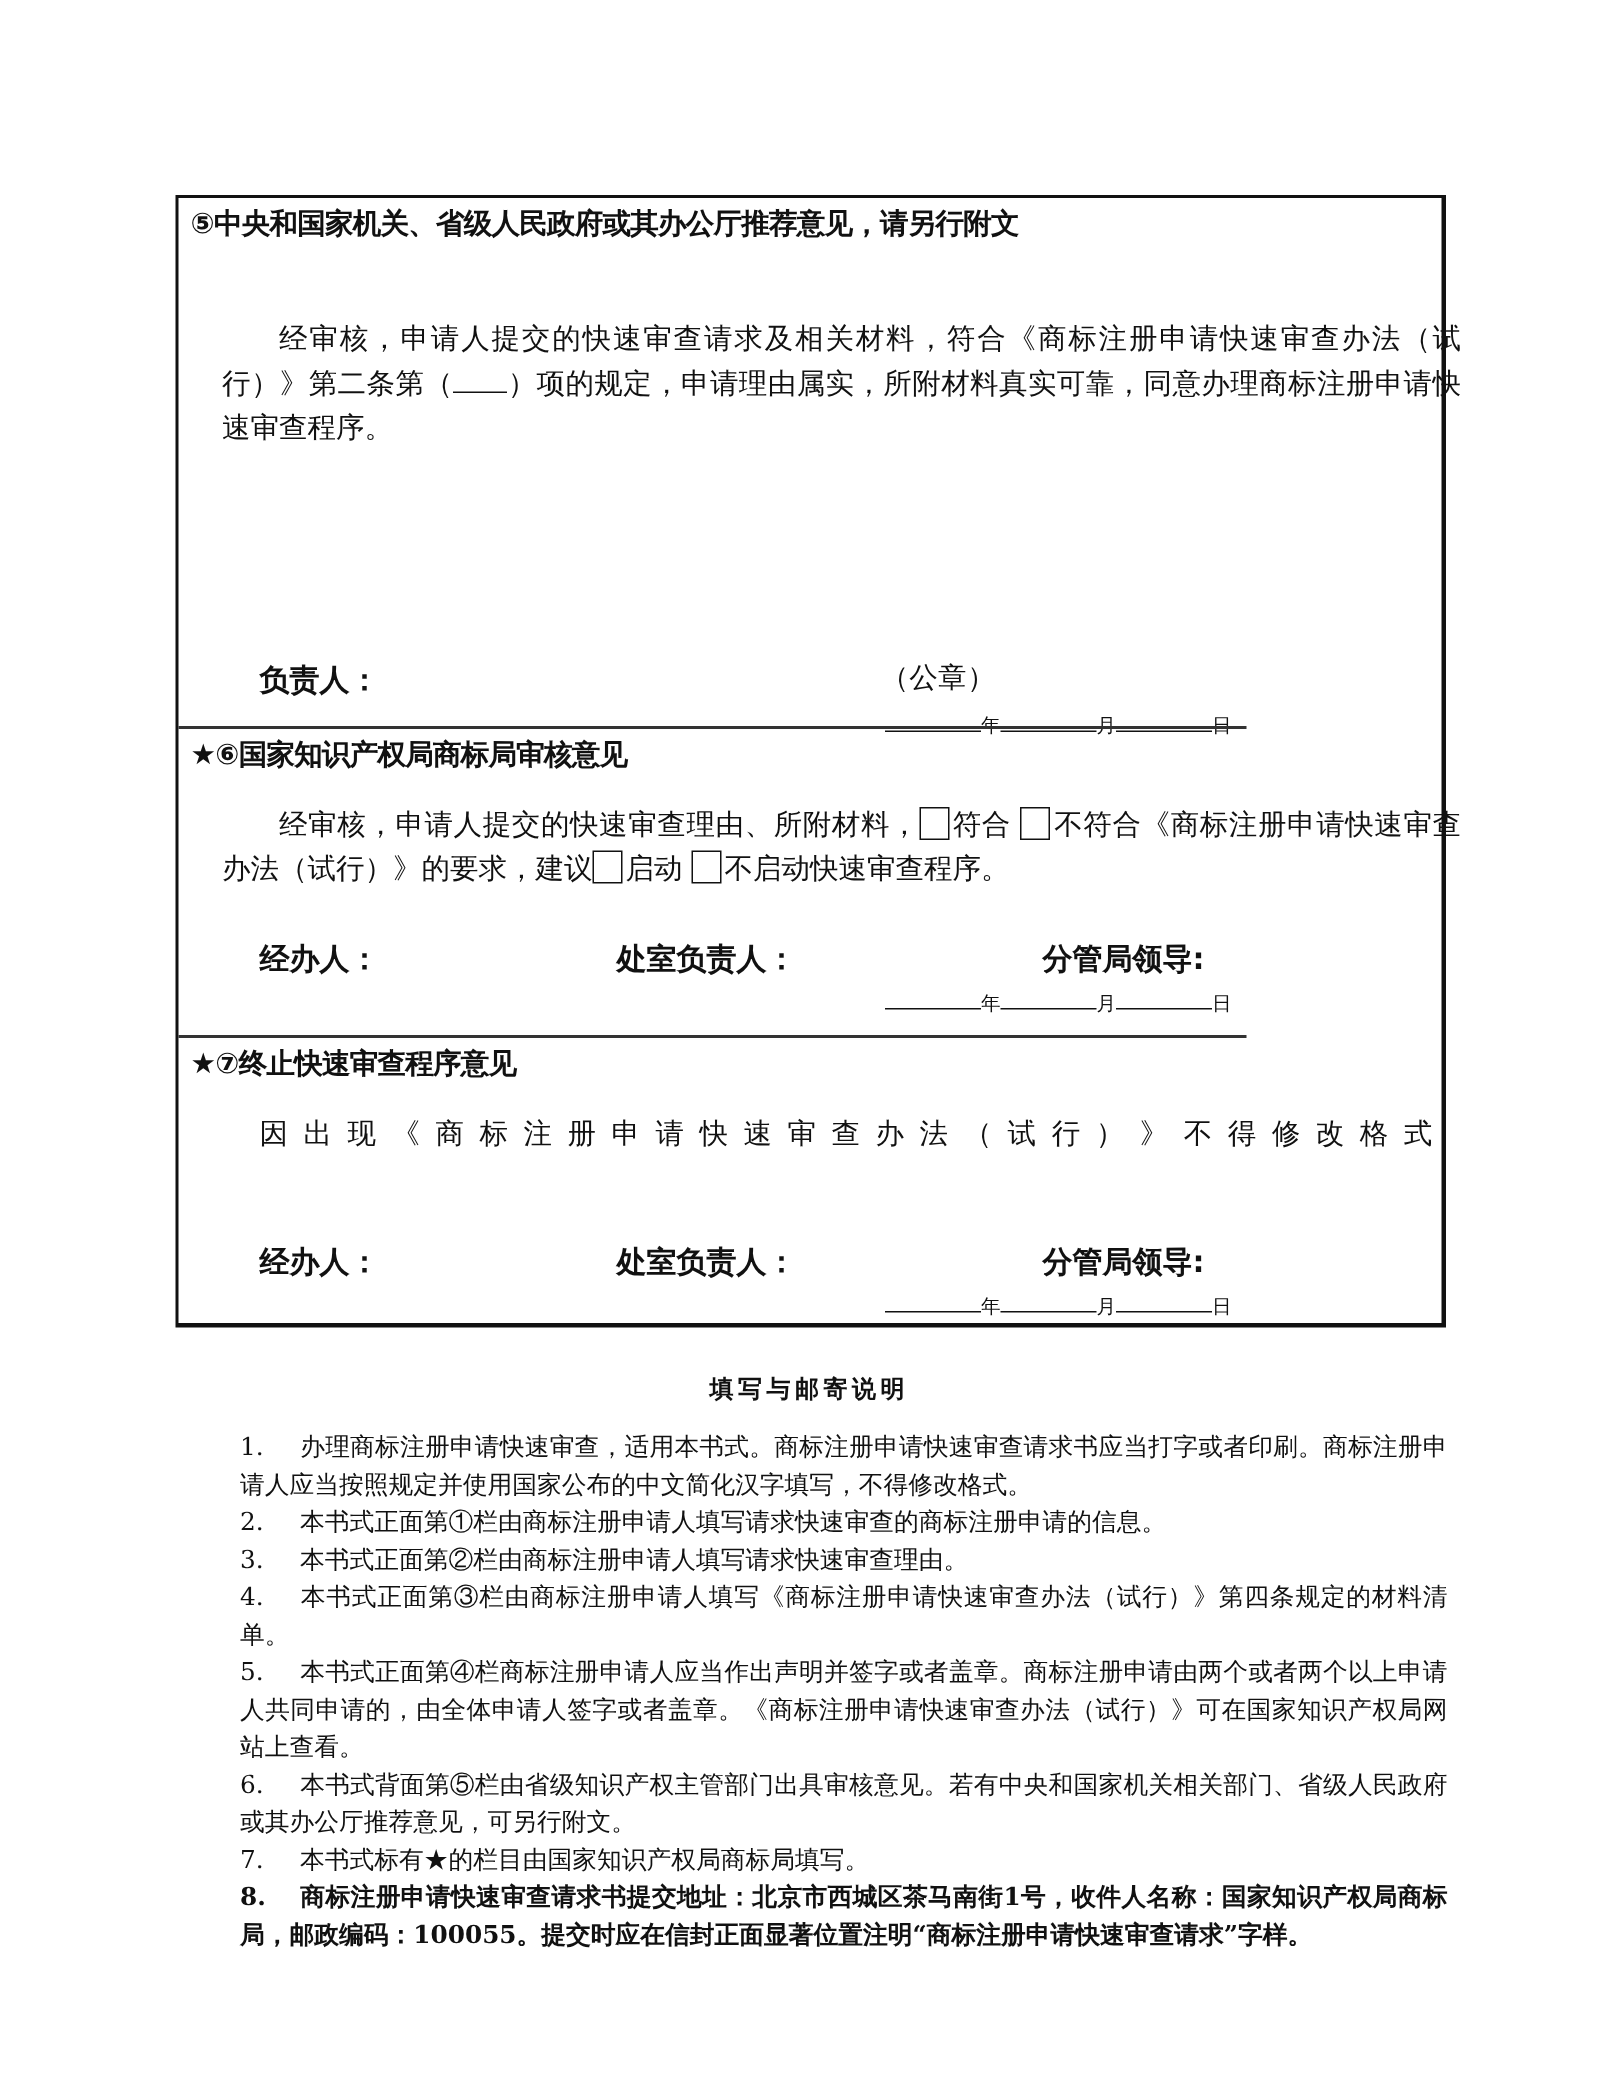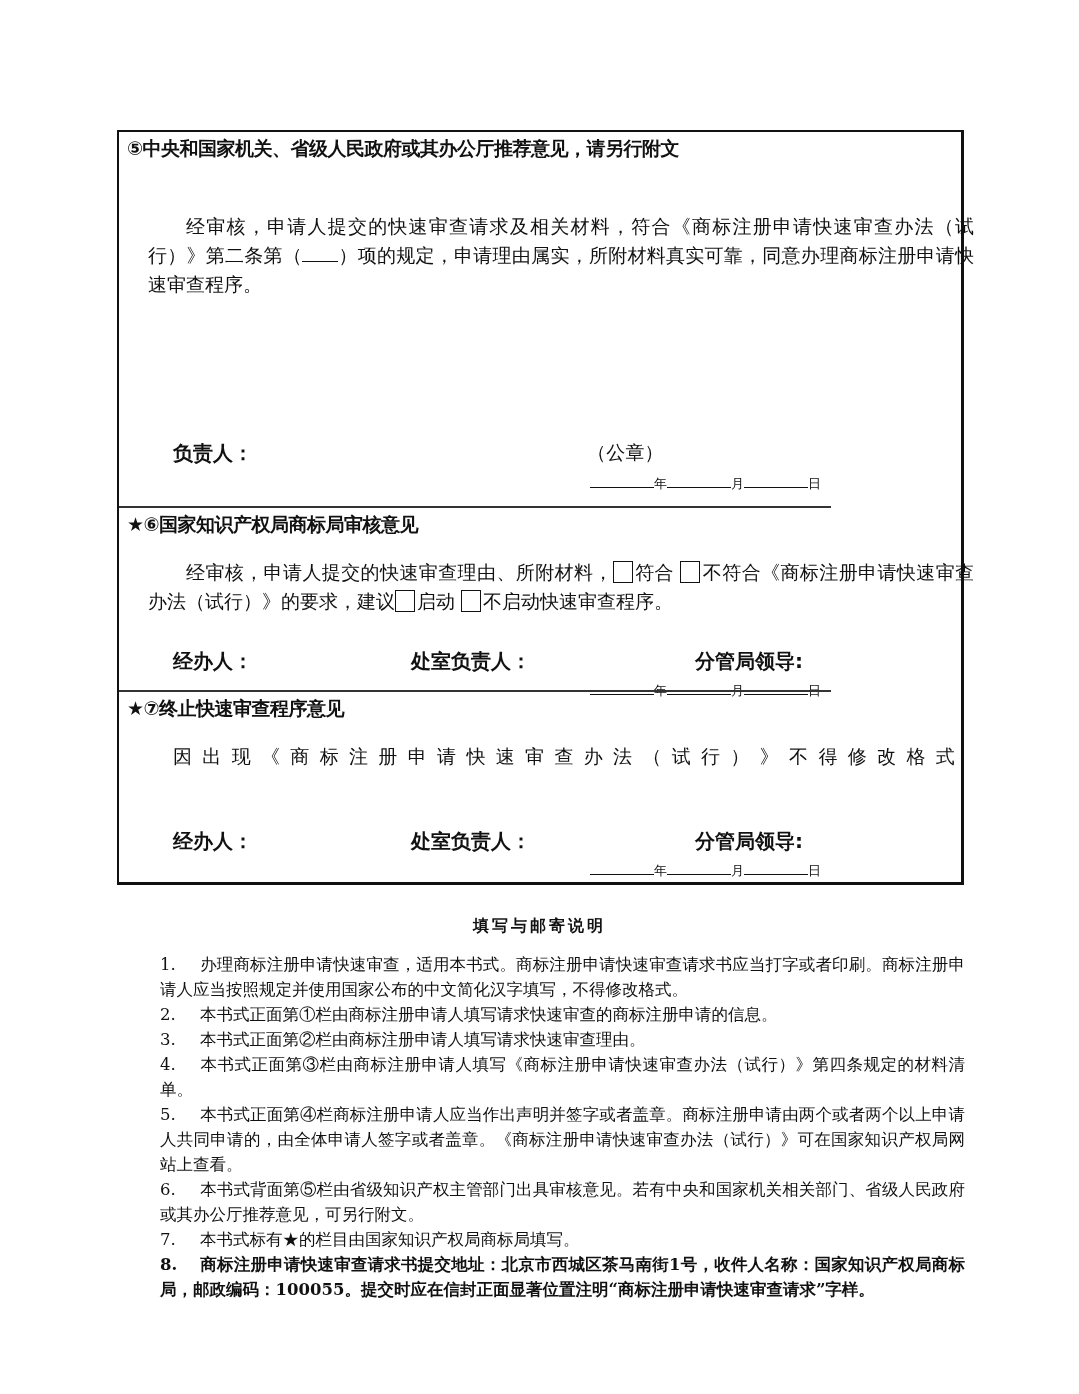--- a/index.html
+++ b/index.html
@@ -8,21 +8,21 @@
     font-family: "DejaVu Serif", "Liberation Serif", serif;
     color: #111;
   }
   .form-table {
     position: absolute; left: 117px; top: 130px; width: 842px; height: 750px;
     border: 2px solid #111; border-right-width: 3px; border-bottom-width: 3px;
     box-sizing: content-box;
   }
   .section { position: absolute; left: 0; width: 712px; box-sizing: border-box; }
   .sec5 { top: 0; height: 362px; }
-  .sec6 { top: 374px; height: 196px; border-top: 2px solid #333; }
+  .sec6 { top: 352px; height: 196px; border-top: 2px solid #333; }
   .sec7 { top: 558px; height: 192px; border-top: 2px solid #333; }
 
   .abs { position: absolute; white-space: nowrap; }
   .heading { font-family: "DejaVu Sans", "Liberation Sans", sans-serif; font-weight: bold; font-size: 19px; letter-spacing: -0.5px; }
   .body-text { font-size: 19px; line-height: 29px; letter-spacing: 0.2px; }
   .para { position: absolute; left: 10px; width: 826px; font-size: 19px; line-height: 29px; text-align: justify; white-space: normal; margin-left: 19px; }
   .sign { font-family: "DejaVu Sans", "Liberation Sans", sans-serif; font-size: 20px; font-weight: 600; text-align: center; }
   .blank { display: inline-block; border-bottom: 1.5px solid #111; height: 20px; vertical-align: baseline; }
   .chk { display: inline-block; width: 20px; height: 22px; border: 1.5px solid #111; vertical-align: -4px; margin: 0 2px 0 0; box-sizing: border-box; }
   .date-row { font-size: 13px; }

